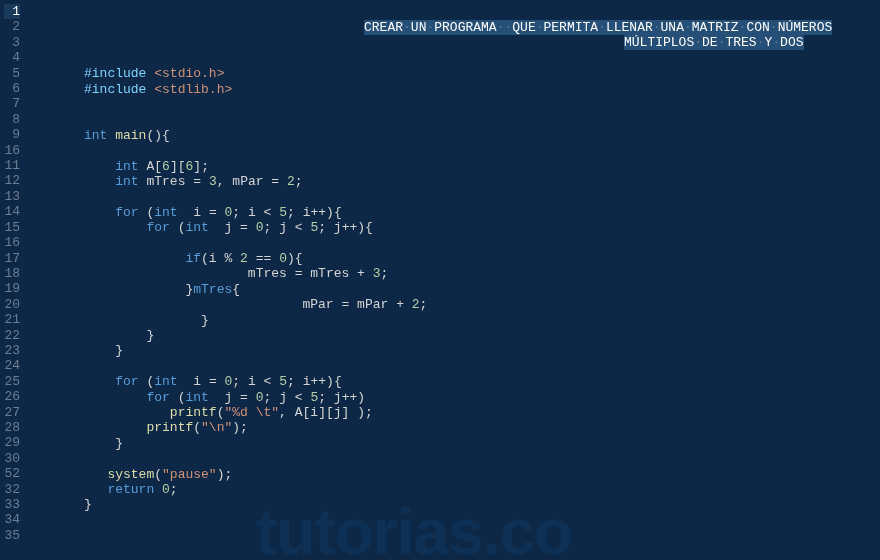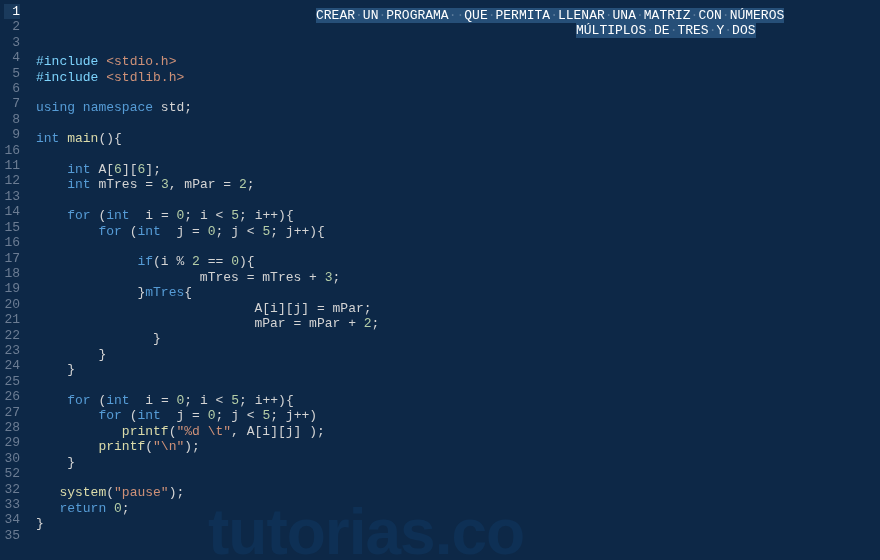--- a/index.html
+++ b/index.html
@@ -32,23 +32,24 @@
     }
     .gutter .line-num {
       display: block;
     }
     .gutter .line-num.current {
       background: #1a3a5c;
       color: #ffffff;
     }
     .code-area {
       flex: 1;
-      padding: 8px 8px;
+      padding: 20px 8px;
       line-height: 15.4px;
       position: relative;
+      margin-left: 48px;
     }
     .code-line {
       white-space: pre;
       display: block;
       min-height: 15.4px;
     }
     .selected-text {
       background: #264f78;
       color: #ffffff;
     }
@@ -117,34 +118,32 @@
       <span class="line-num">34</span>
       <span class="line-num">35</span>
     </div>
   <div class="code-area">
     <span class="code-line"><span style="display:inline-block;width:280px"></span><span class="selected-text">CREAR<span class="ws-dot">·</span>UN<span class="ws-dot">·</span>PROGRAMA<span class="ws-dot">·</span><span class="ws-dot">·</span>QUE<span class="ws-dot">·</span>PERMITA<span class="ws-dot">·</span>LLENAR<span class="ws-dot">·</span>UNA<span class="ws-dot">·</span>MATRIZ<span class="ws-dot">·</span>CON<span class="ws-dot">·</span>NÚMEROS</span></span>
       <span class="code-line"><span style="display:inline-block;width:540px"></span><span class="selected-text">MÚLTIPLOS<span class="ws-dot">·</span>DE<span class="ws-dot">·</span>TRES<span class="ws-dot">·</span>Y<span class="ws-dot">·</span>DOS</span></span>
       <span class="code-line"></span>
       <span class="code-line"><span class="inc">#include</span> <span class="str">&lt;stdio.h&gt;</span></span>
       <span class="code-line"><span class="inc">#include</span> <span class="str">&lt;stdlib.h&gt;</span></span>
       <span class="code-line"></span>
-      <span class="code-line"><span class="kw">using</span> <span class="kw">namespace</span> <span class="id">std</span><span class="punc">;</span></span>
       <span class="code-line"></span>
       <span class="code-line"><span class="kw">int</span> <span class="fn">main</span><span class="punc">(</span><span class="punc">)</span><span class="punc">{</span></span>
       <span class="code-line"></span>
       <span class="code-line">    <span class="kw">int</span> <span class="id">A</span><span class="punc">[</span><span class="num">6</span><span class="punc">]</span><span class="punc">[</span><span class="num">6</span><span class="punc">]</span><span class="punc">;</span></span>
       <span class="code-line">    <span class="kw">int</span> <span class="id">mTres</span> <span class="punc">=</span> <span class="num">3</span><span class="punc">,</span> <span class="id">mPar</span> <span class="punc">=</span> <span class="num">2</span><span class="punc">;</span></span>
       <span class="code-line"></span>
       <span class="code-line">    <span class="kw">for</span> <span class="punc">(</span><span class="kw">int</span>  <span class="id">i</span> <span class="punc">=</span> <span class="num">0</span><span class="punc">;</span> <span class="id">i</span> <span class="punc">&lt;</span> <span class="num">5</span><span class="punc">;</span> <span class="id">i</span><span class="punc">+</span><span class="punc">+</span><span class="punc">)</span><span class="punc">{</span></span>
       <span class="code-line">        <span class="kw">for</span> <span class="punc">(</span><span class="kw">int</span>  <span class="id">j</span> <span class="punc">=</span> <span class="num">0</span><span class="punc">;</span> <span class="id">j</span> <span class="punc">&lt;</span> <span class="num">5</span><span class="punc">;</span> <span class="id">j</span><span class="punc">+</span><span class="punc">+</span><span class="punc">)</span><span class="punc">{</span></span>
       <span class="code-line"></span>
       <span class="code-line">             <span class="kw">if</span><span class="punc">(</span><span class="id">i</span> <span class="punc">%</span> <span class="num">2</span> <span class="punc">=</span><span class="punc">=</span> <span class="num">0</span><span class="punc">)</span><span class="punc">{</span></span>
       <span class="code-line">                     <span class="id">mTres</span> <span class="punc">=</span> <span class="id">mTres</span> <span class="punc">+</span> <span class="num">3</span><span class="punc">;</span></span>
       <span class="code-line">             <span class="punc">}</span><span class="kw">mTres</span><span class="punc">{</span></span>
-      <span class="code-line">                            <span class="id">A</span><span class="punc">[</span><span class="id">i</span><span class="punc">]</span><span class="punc">[</span><span class="id">j</span><span class="punc">]</span> <span class="punc">=</span> <span class="id">mPar</span><span class="punc">;</span></span>
       <span class="code-line">                            <span class="id">mPar</span> <span class="punc">=</span> <span class="id">mPar</span> <span class="punc">+</span> <span class="num">2</span><span class="punc">;</span></span>
       <span class="code-line">               <span class="punc">}</span></span>
       <span class="code-line">        <span class="punc">}</span></span>
       <span class="code-line">    <span class="punc">}</span></span>
       <span class="code-line"></span>
       <span class="code-line">    <span class="kw">for</span> <span class="punc">(</span><span class="kw">int</span>  <span class="id">i</span> <span class="punc">=</span> <span class="num">0</span><span class="punc">;</span> <span class="id">i</span> <span class="punc">&lt;</span> <span class="num">5</span><span class="punc">;</span> <span class="id">i</span><span class="punc">+</span><span class="punc">+</span><span class="punc">)</span><span class="punc">{</span></span>
       <span class="code-line">        <span class="kw">for</span> <span class="punc">(</span><span class="kw">int</span>  <span class="id">j</span> <span class="punc">=</span> <span class="num">0</span><span class="punc">;</span> <span class="id">j</span> <span class="punc">&lt;</span> <span class="num">5</span><span class="punc">;</span> <span class="id">j</span><span class="punc">+</span><span class="punc">+</span><span class="punc">)</span></span>
       <span class="code-line">           <span class="fn">printf</span><span class="punc">(</span><span class="str">"%d \t"</span><span class="punc">,</span> <span class="id">A</span><span class="punc">[</span><span class="id">i</span><span class="punc">]</span><span class="punc">[</span><span class="id">j</span><span class="punc">]</span> <span class="punc">)</span><span class="punc">;</span></span>
       <span class="code-line">        <span class="fn">printf</span><span class="punc">(</span><span class="str">"\n"</span><span class="punc">)</span><span class="punc">;</span></span>
       <span class="code-line">    <span class="punc">}</span></span>

